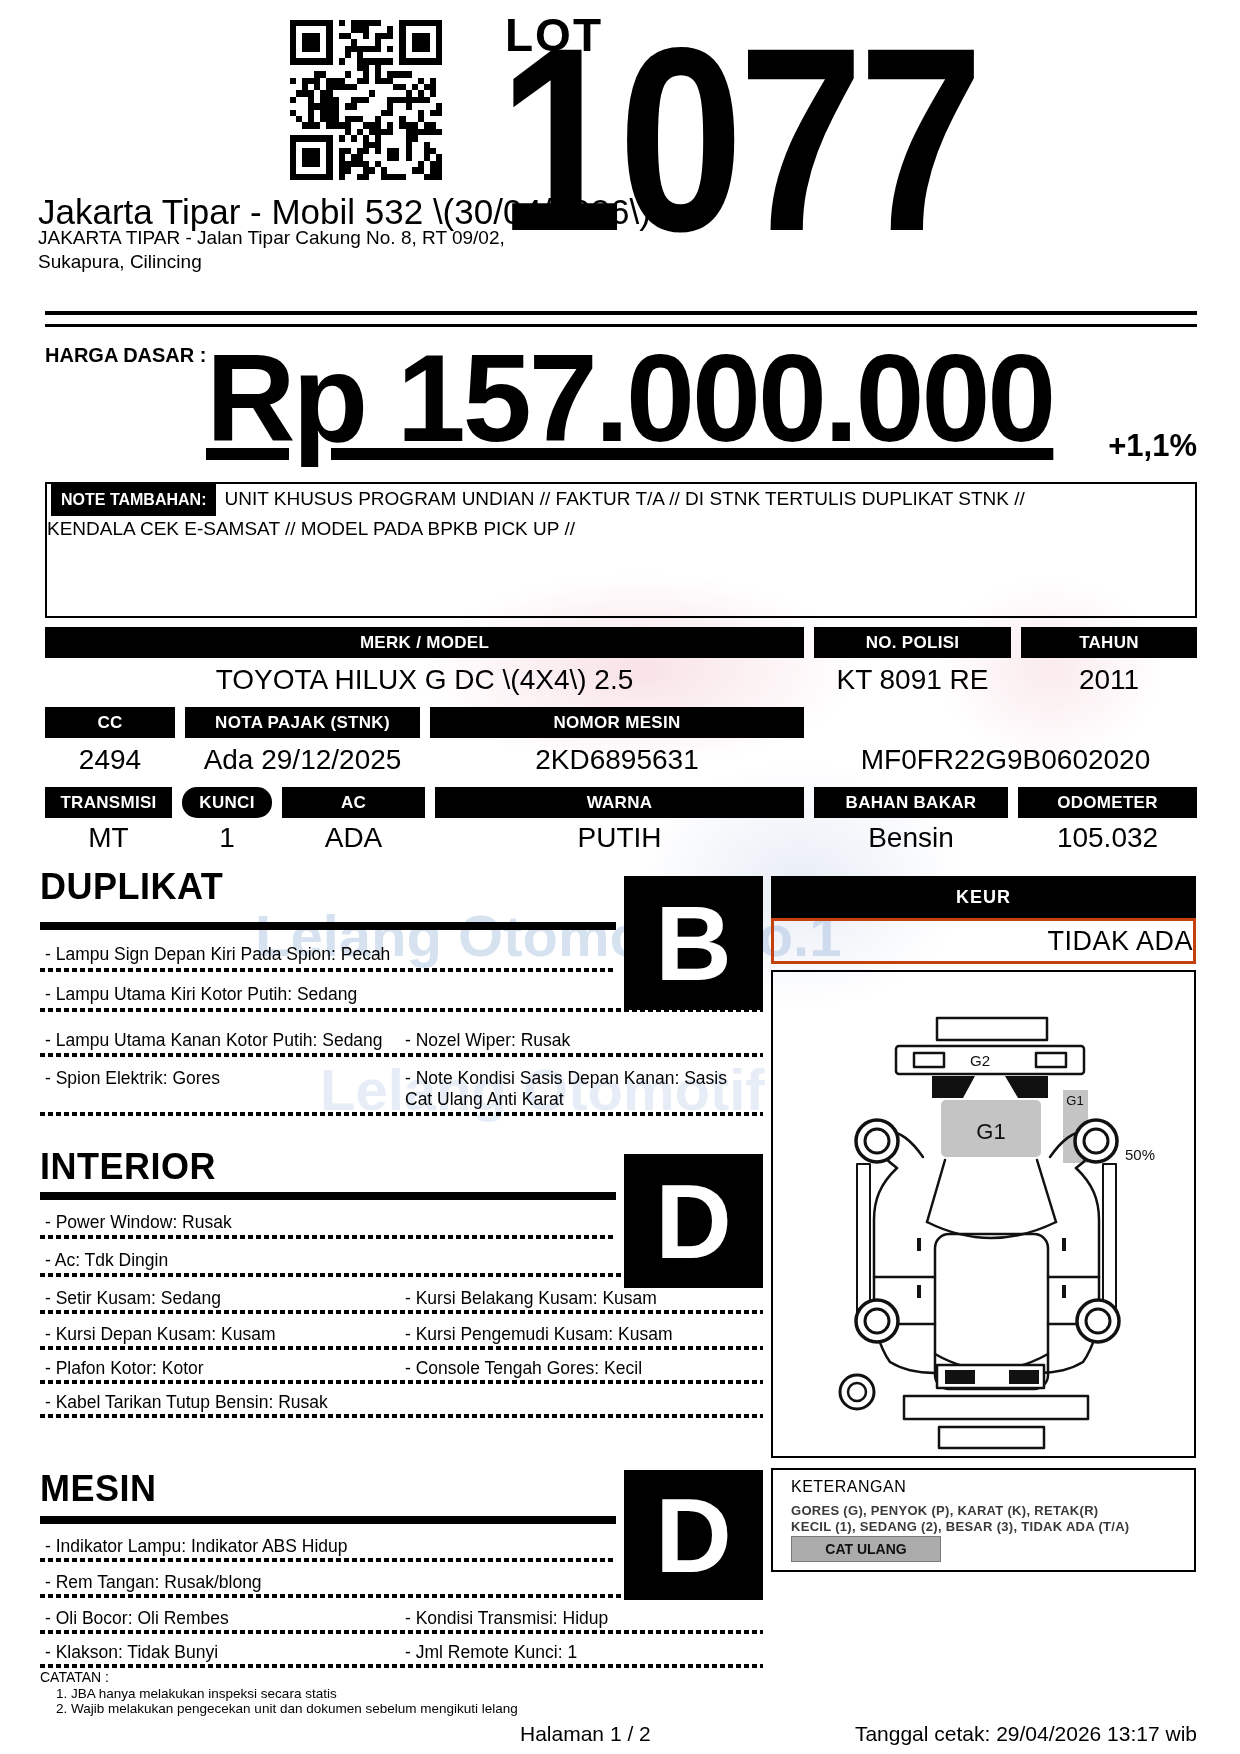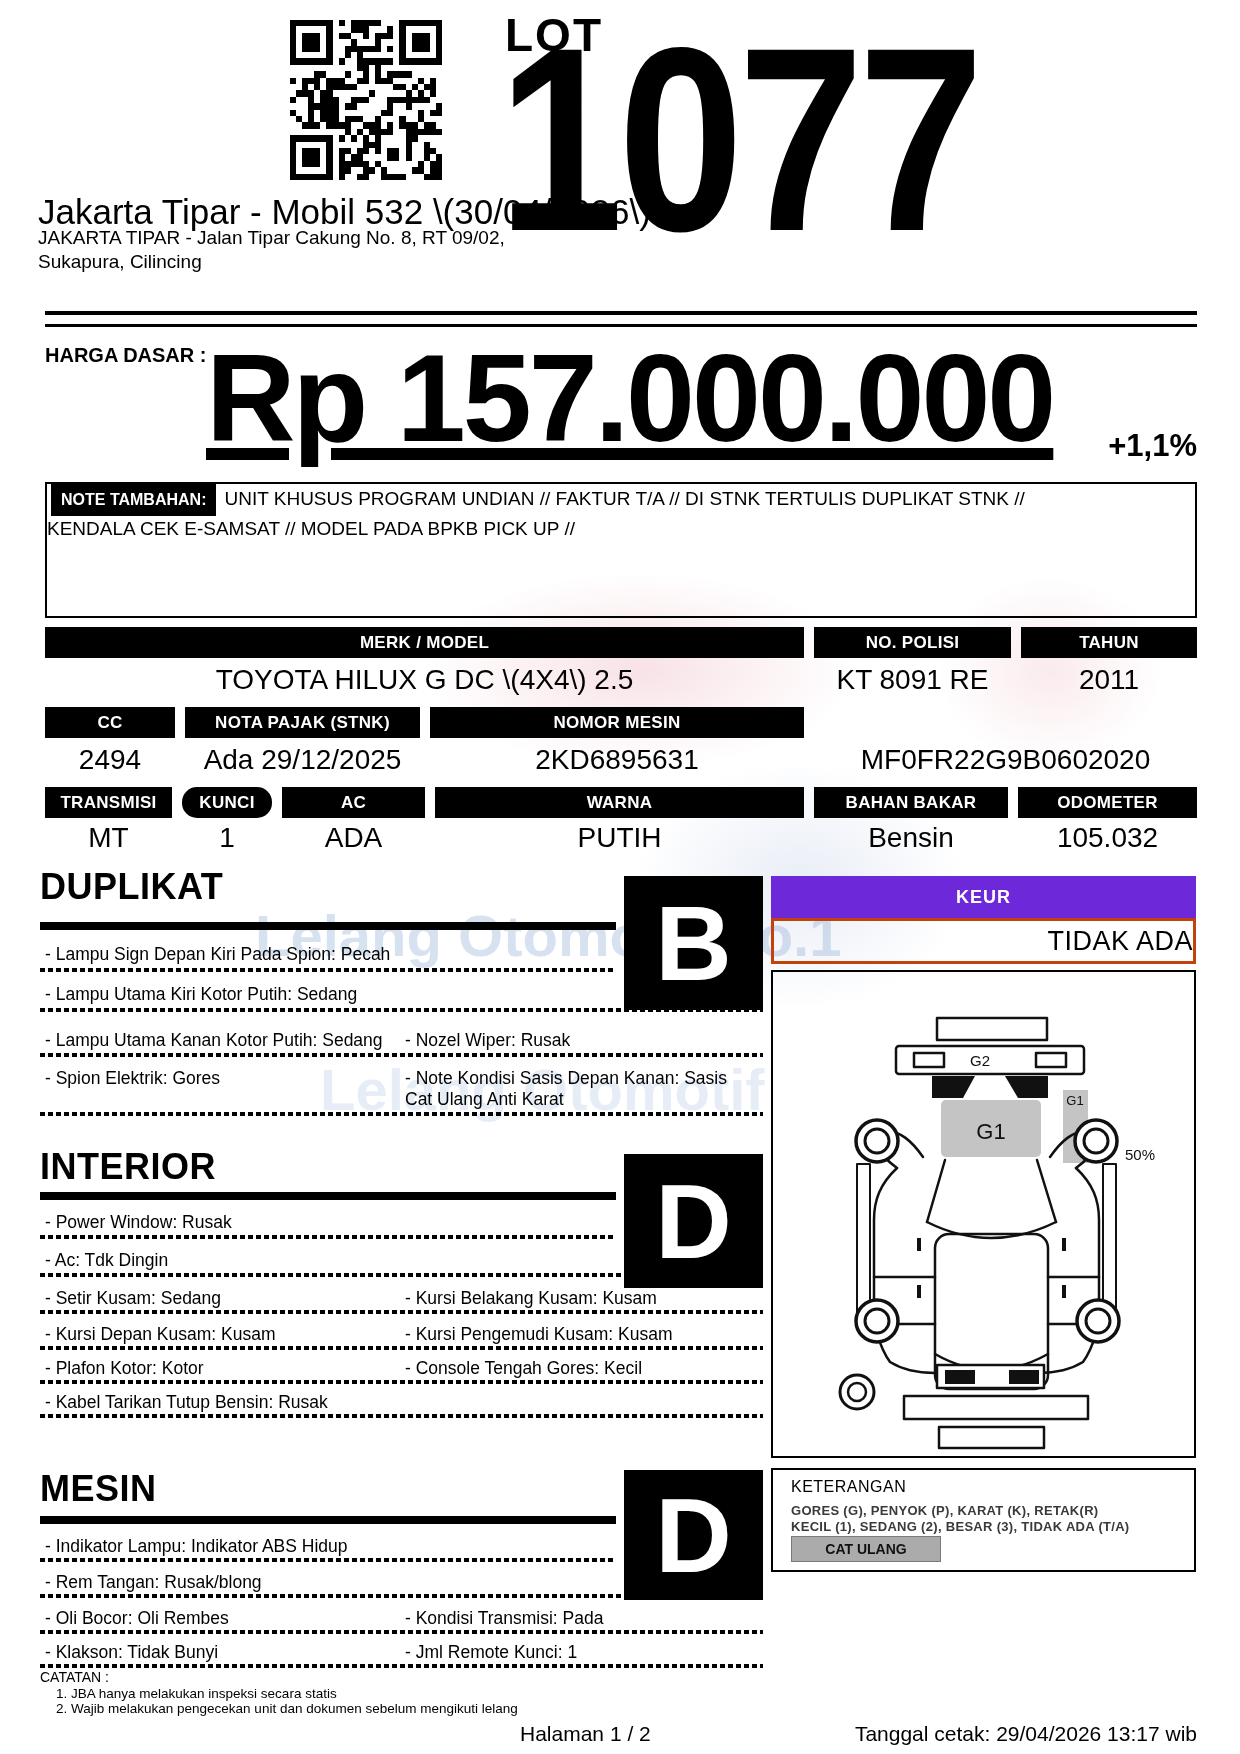--- a/index.html
+++ b/index.html
@@ -29,21 +29,21 @@
       height:31px;line-height:31px;letter-spacing:0.3px;}
   .tv{font-size:28px;text-align:center;height:36px;line-height:36px;white-space:nowrap;}
   
   .sec-title{font-size:36px;font-weight:bold;letter-spacing:0.5px;}
   .sec-rule{height:8px;background:#000;}
   .item{font-size:17.5px;line-height:21px;}
   .sep{height:4px;background-image:repeating-linear-gradient(to right,#000 0 5px,transparent 5px 8px);}
   .grade-box{width:139px;background:#000;color:#fff;display:flex;align-items:center;justify-content:center;
              font-size:106px;font-weight:bold;}
   
-  .keur-head{background:#6d28d9;color:#fff;font-size:18px;font-weight:bold;text-align:center;
+  .keur-head{background:#000000;color:#fff;font-size:18px;font-weight:bold;text-align:center;
              height:42px;line-height:42px;letter-spacing:1px;}
   .keur-val{border:3px solid #c2410c;font-size:27px;text-align:right;line-height:40px;letter-spacing:0.5px;}
   .frame{border:2px solid #000;}
   .ket-title{font-size:16px;letter-spacing:0.5px;}
   .ket-line{font-size:13px;font-weight:bold;color:#3a3a3a;letter-spacing:0.3px;}
   .ket-badge{background:#ababab;border:1px solid #7a7a7a;font-size:14px;font-weight:bold;
              text-align:center;line-height:24px;color:#111;}
   .catatan-title{font-size:14px;}
   .catatan-item{font-size:13.5px;}
   .footer-text{font-size:21px;}
@@ -461,21 +461,21 @@
   <div class="abs sec-title" style="left:40px;top:1468px;">MESIN</div>
   <div class="abs sec-rule" style="left:40px;top:1516px;width:576px;"></div>
   <div class="abs grade-box" style="left:624px;top:1470px;height:130px;">
     <span>D</span>
   </div>
   <div class="abs item" style="left:45px;top:1536px;width:560px;">- Indikator Lampu: Indikator ABS Hidup</div>
   <div class="abs sep" style="left:40px;top:1558px;width:576px;"></div>
   <div class="abs item" style="left:45px;top:1572px;width:560px;">- Rem Tangan: Rusak/blong</div>
   <div class="abs sep" style="left:40px;top:1594px;width:723px;"></div>
   <div class="abs item" style="left:45px;top:1608px;width:355px;">- Oli Bocor: Oli Rembes</div>
-  <div class="abs item" style="left:405px;top:1608px;width:352px;">- Kondisi Transmisi: Pada</div>
+  <div class="abs item" style="left:405px;top:1608px;width:352px;">- Kondisi Transmisi: Hidup</div>
   <div class="abs sep" style="left:40px;top:1630px;width:723px;"></div>
   <div class="abs item" style="left:45px;top:1642px;width:355px;">- Klakson: Tidak Bunyi</div>
   <div class="abs item" style="left:405px;top:1642px;width:352px;">- Jml Remote Kunci: 1</div>
   <div class="abs sep" style="left:40px;top:1664px;width:723px;"></div>
 
   <div class="abs catatan-title" style="left:40px;top:1669px;">CATATAN :</div>
   <div class="abs catatan-item" style="left:56px;top:1686px;">1. JBA hanya melakukan inspeksi secara statis</div>
   <div class="abs catatan-item" style="left:56px;top:1701px;">2. Wajib melakukan pengecekan unit dan dokumen sebelum mengikuti lelang</div>
 
   <div class="abs footer-text" style="left:520px;top:1722px;">Halaman 1 / 2</div>

